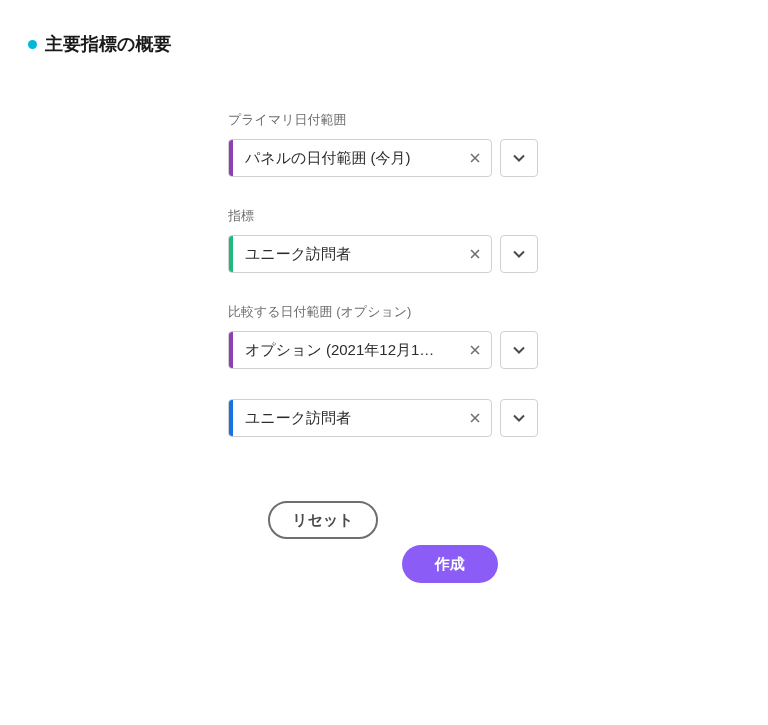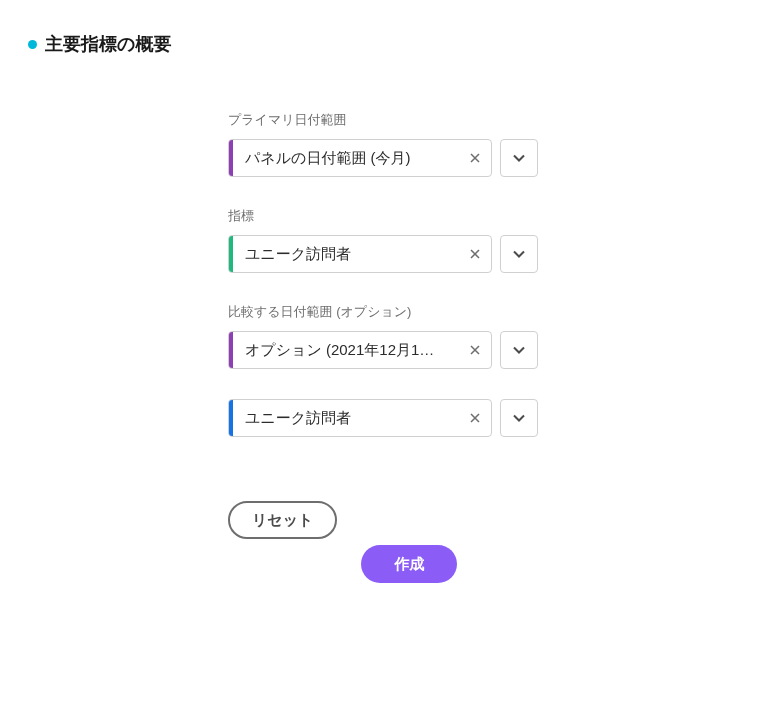--- a/index.html
+++ b/index.html
@@ -95,21 +95,21 @@
       align-items: center;
       justify-content: center;
       cursor: pointer;
     }
     .chevron {
       width: 12px;
       height: 8px;
     }
     .button-row {
       display: flex;
-      justify-content: flex-start;
+      justify-content: center;
       gap: 24px;
       margin-top: 64px;
     }
     .btn {
       min-width: 96px;
       height: 38px;
       padding: 0 22px;
       border-radius: 19px;
       font-size: 15px;
       font-weight: 600;

